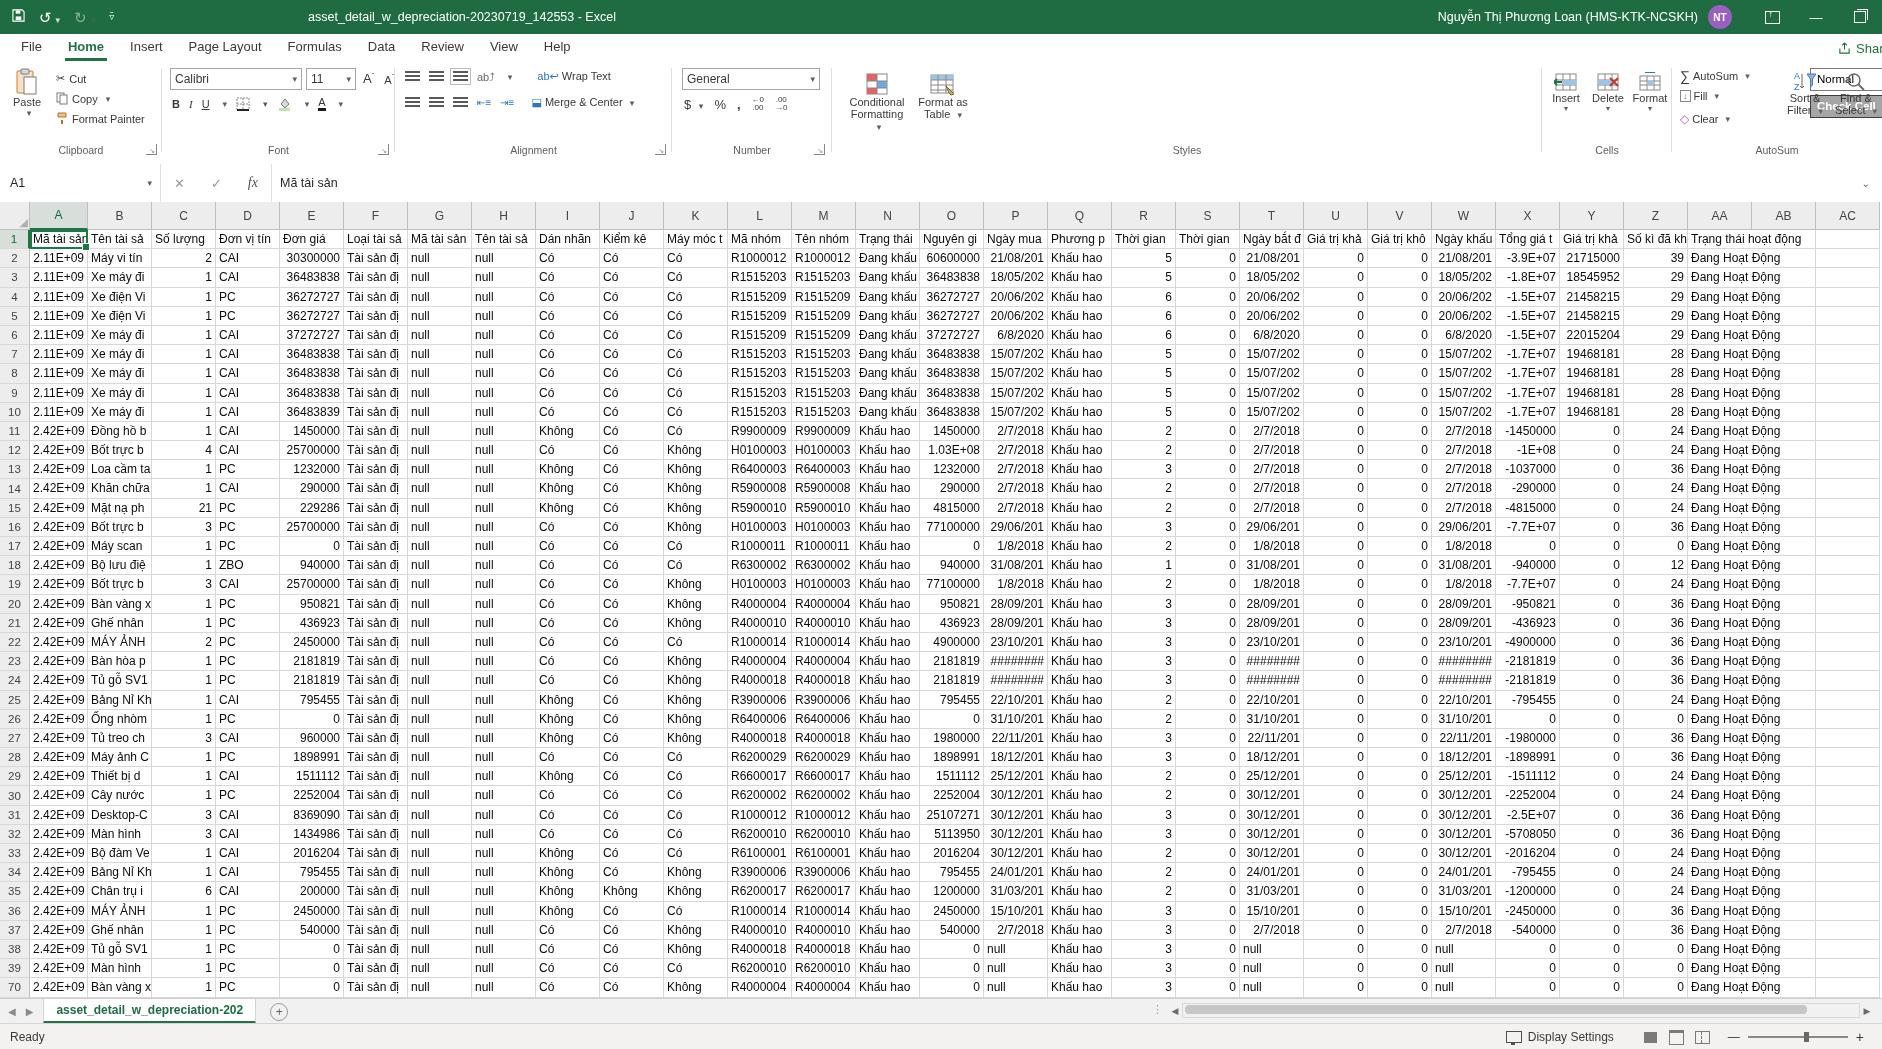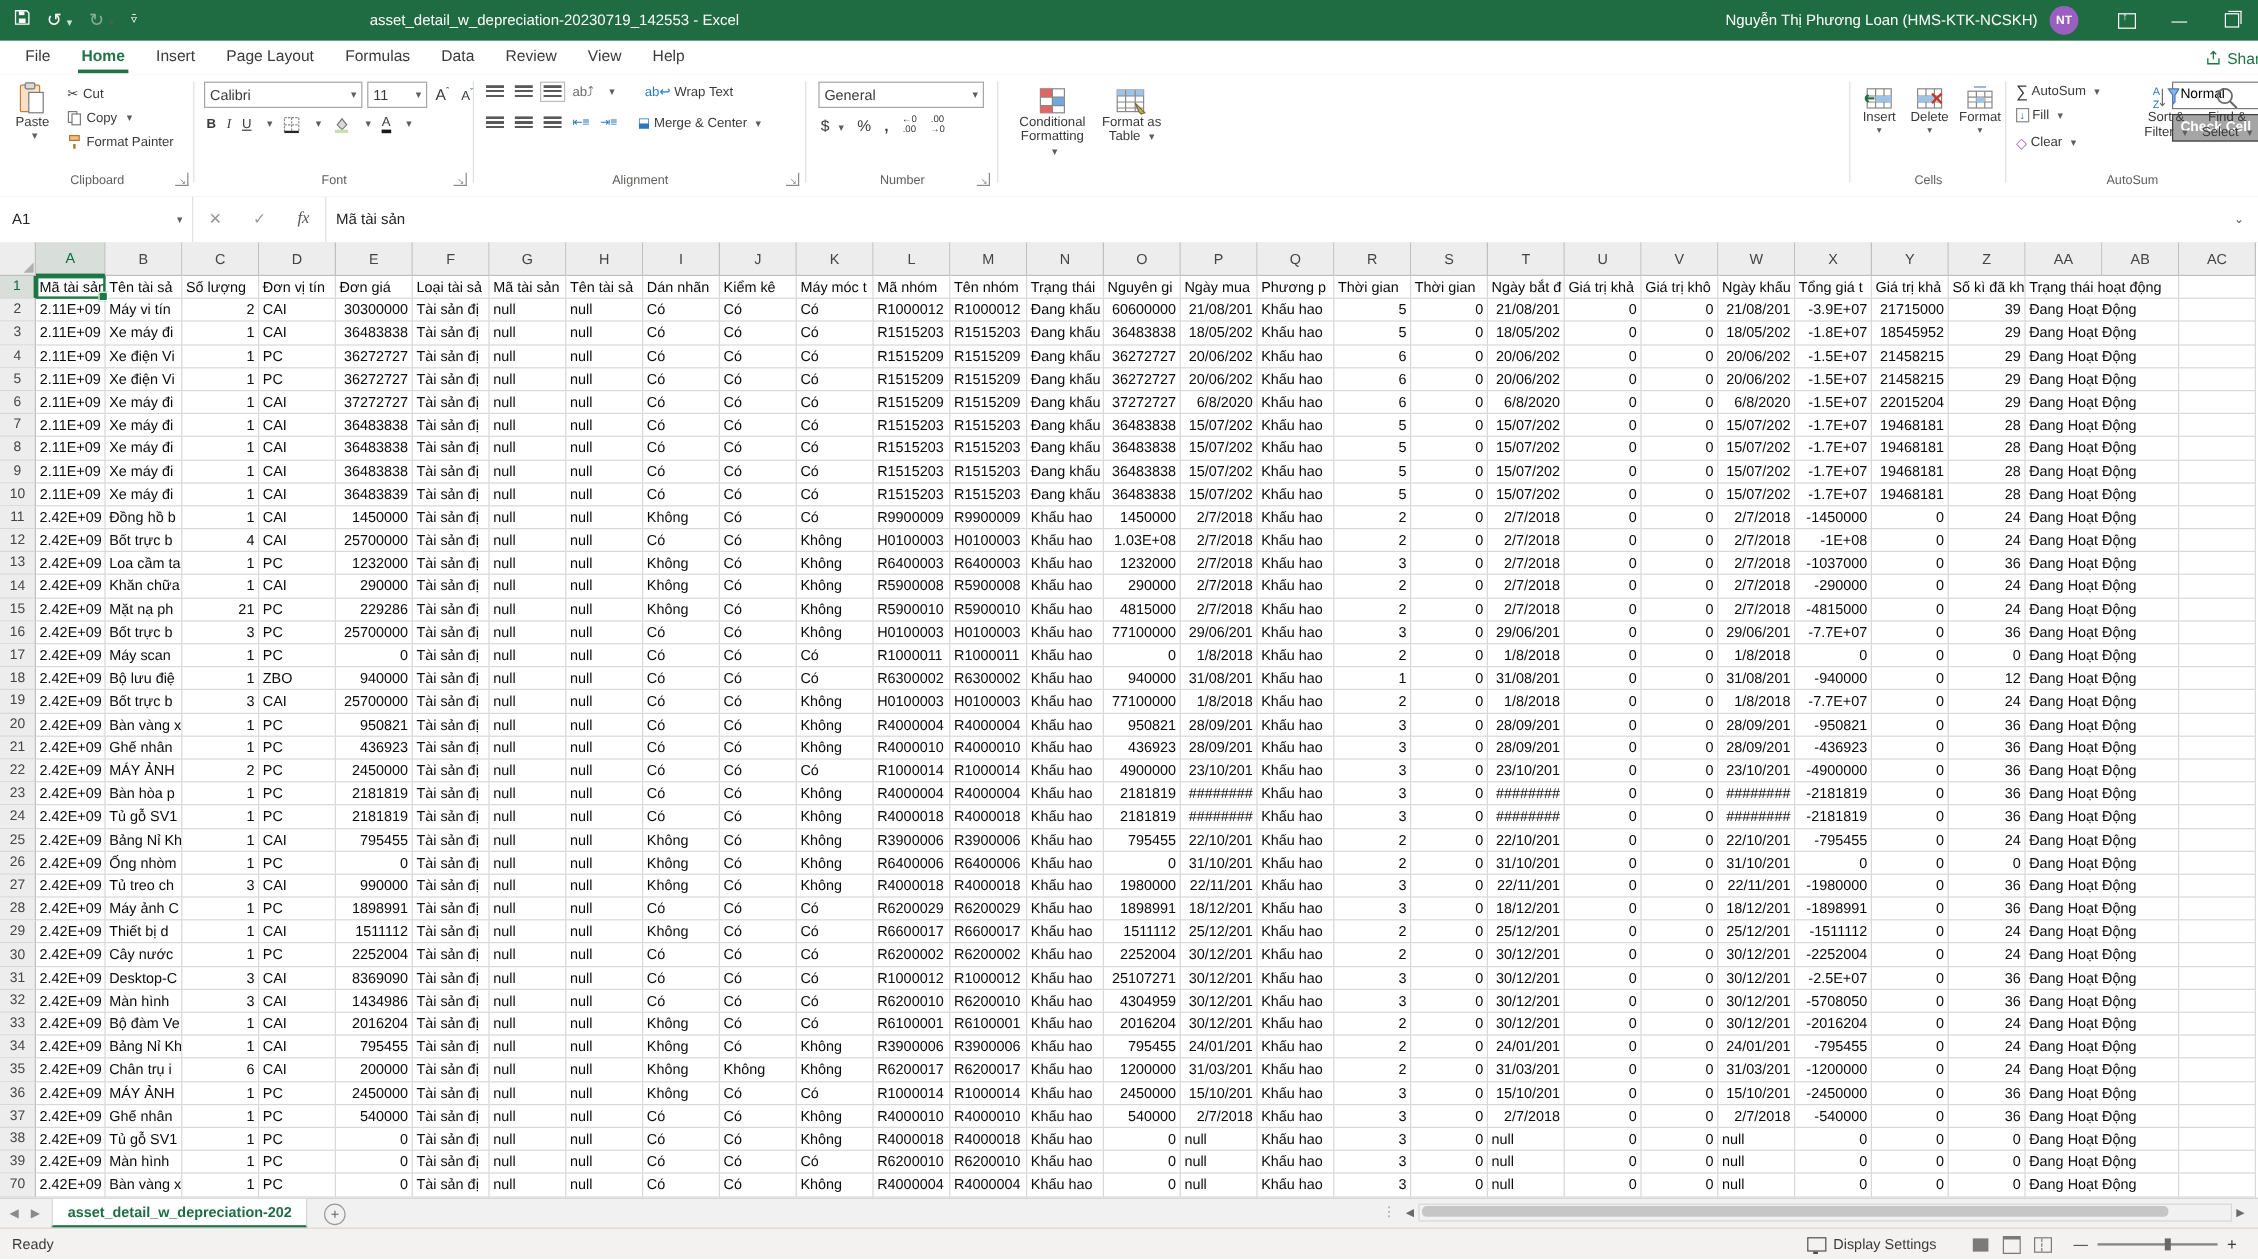--- a/index.html
+++ b/index.html
@@ -303,20 +303,21 @@
       </div>
       <div class="gallery" id="stylegallery">
           <div style="display: flex; gap: 4px; margin-bottom: 4px;">
             <div class="chip" style="background: rgb(255, 255, 255); color: rgb(0, 0, 0); border: 1.5px solid rgb(122, 122, 122);">Normal</div>
           </div>
           <div style="display: flex; gap: 4px; margin-bottom: 4px;">
             <div class="chip" style="background: rgb(165, 165, 165); color: rgb(255, 255, 255); border: 1.5px solid rgb(63, 63, 63); font-weight: bold;">Check Cell</div>
           </div>
         </div>
 
+      <div class="rglabel">Styles</div>
       <div class="rgsep" style="left:709px"></div>
     </div>
 
     <div class="rgroup" style="left:1542px;width:130px">
       <div class="stackbtn" style="left:2px">
         <div class="bicon">
             <svg width="24" height="20" viewBox="0 0 24 20">
               <rect x="2" y="2" width="20" height="16" fill="#fff" stroke="#8a8886"></rect>
               <path d="M2 8h20M2 13h20M9 2v16M16 2v16" stroke="#8a8886"></path>
               <rect x="9" y="8" width="13" height="5" fill="#9dc3e6"></rect>
@@ -1280,21 +1281,21 @@
           <div class="c spill" style="width: 64px;">Đang Hoạt Động</div>
           <div class="c" style="width: 64px;"></div>
           <div class="c" style="width: 64px;"></div>
         </div>
         <div class="grow">
           <div class="rn">27</div>
           <div class="c num" style="width: 58px;">2.42E+09</div>
           <div class="c" style="width: 64px;">Tủ treo ch</div>
           <div class="c num" style="width: 64px;">3</div>
           <div class="c" style="width: 64px;">CAI</div>
-          <div class="c num" style="width: 64px;">990000</div>
+          <div class="c num" style="width: 64px;">960000</div>
           <div class="c" style="width: 64px;">Tài sản đị</div>
           <div class="c" style="width: 64px;">null</div>
           <div class="c" style="width: 64px;">null</div>
           <div class="c" style="width: 64px;">Không</div>
           <div class="c" style="width: 64px;">Có</div>
           <div class="c" style="width: 64px;">Không</div>
           <div class="c" style="width: 64px;">R4000018</div>
           <div class="c" style="width: 64px;">R4000018</div>
           <div class="c" style="width: 64px;">Khấu hao</div>
           <div class="c num" style="width: 64px;">1980000</div>
@@ -1450,21 +1451,21 @@
           <div class="c num" style="width: 64px;">1434986</div>
           <div class="c" style="width: 64px;">Tài sản đị</div>
           <div class="c" style="width: 64px;">null</div>
           <div class="c" style="width: 64px;">null</div>
           <div class="c" style="width: 64px;">Có</div>
           <div class="c" style="width: 64px;">Có</div>
           <div class="c" style="width: 64px;">Có</div>
           <div class="c" style="width: 64px;">R6200010</div>
           <div class="c" style="width: 64px;">R6200010</div>
           <div class="c" style="width: 64px;">Khấu hao</div>
-          <div class="c num" style="width: 64px;">4304959</div>
+          <div class="c num" style="width: 64px;">5113950</div>
           <div class="c num" style="width: 64px;">30/12/201</div>
           <div class="c" style="width: 64px;">Khấu hao</div>
           <div class="c num" style="width: 64px;">3</div>
           <div class="c num" style="width: 64px;">0</div>
           <div class="c num" style="width: 64px;">30/12/201</div>
           <div class="c num" style="width: 64px;">0</div>
           <div class="c num" style="width: 64px;">0</div>
           <div class="c num" style="width: 64px;">30/12/201</div>
           <div class="c num" style="width: 64px;">-5708050</div>
           <div class="c num" style="width: 64px;">0</div>

